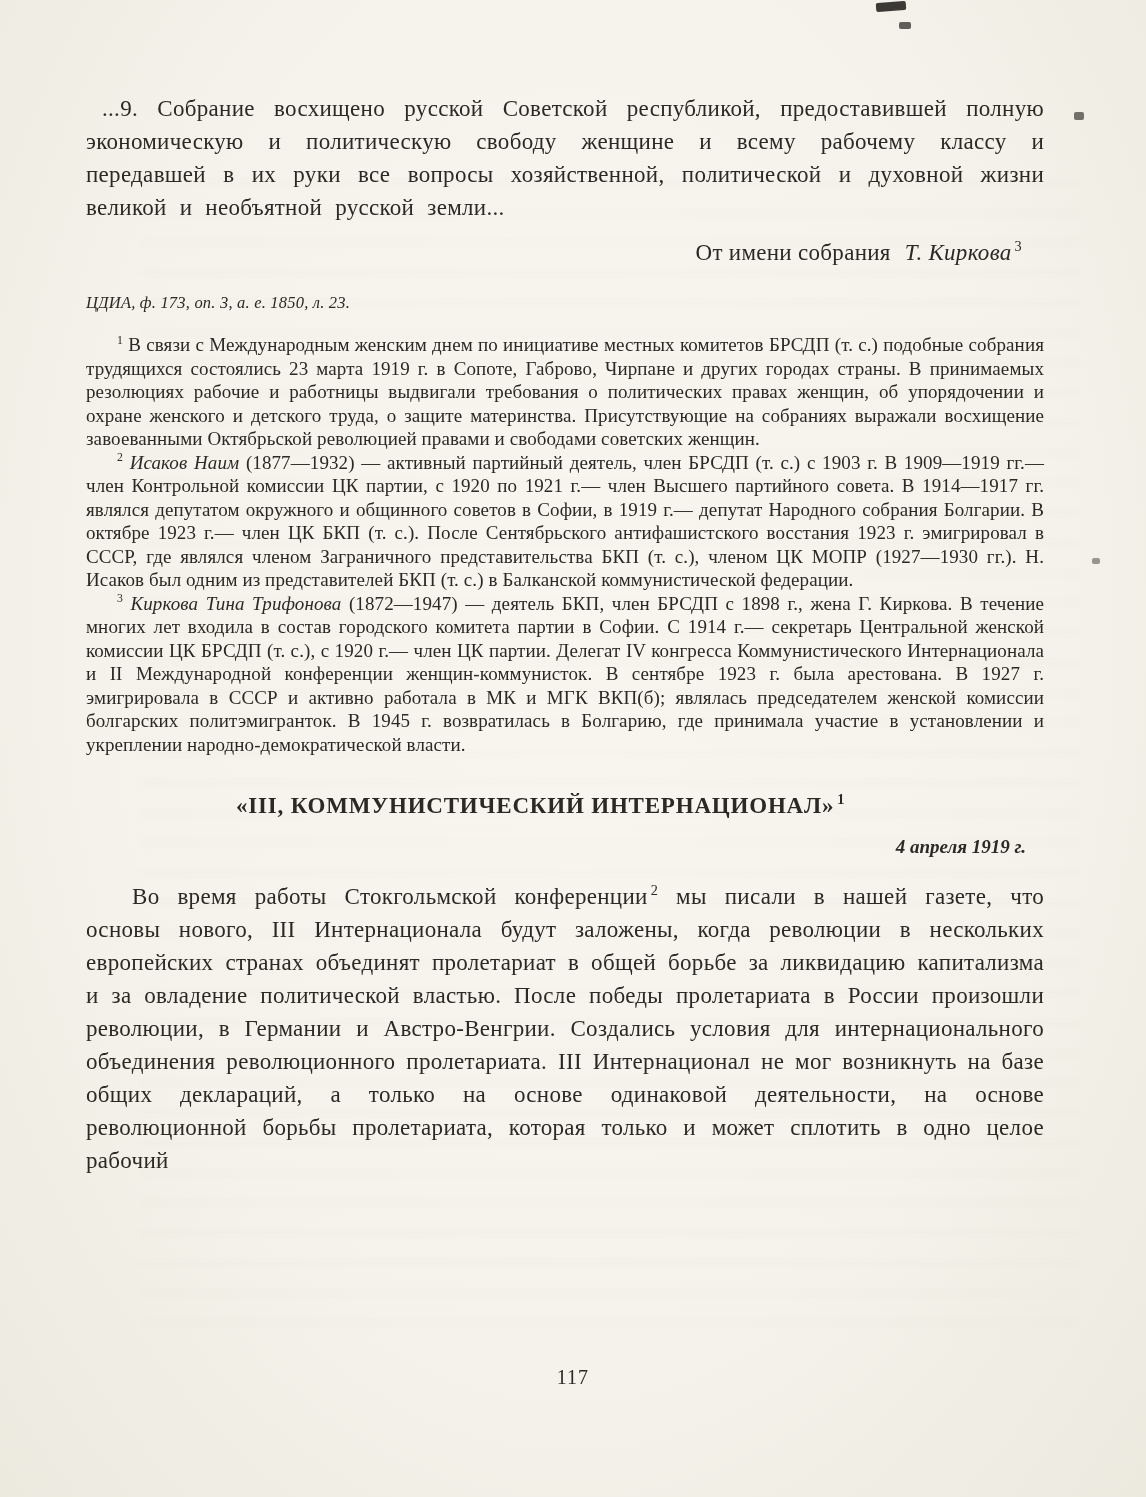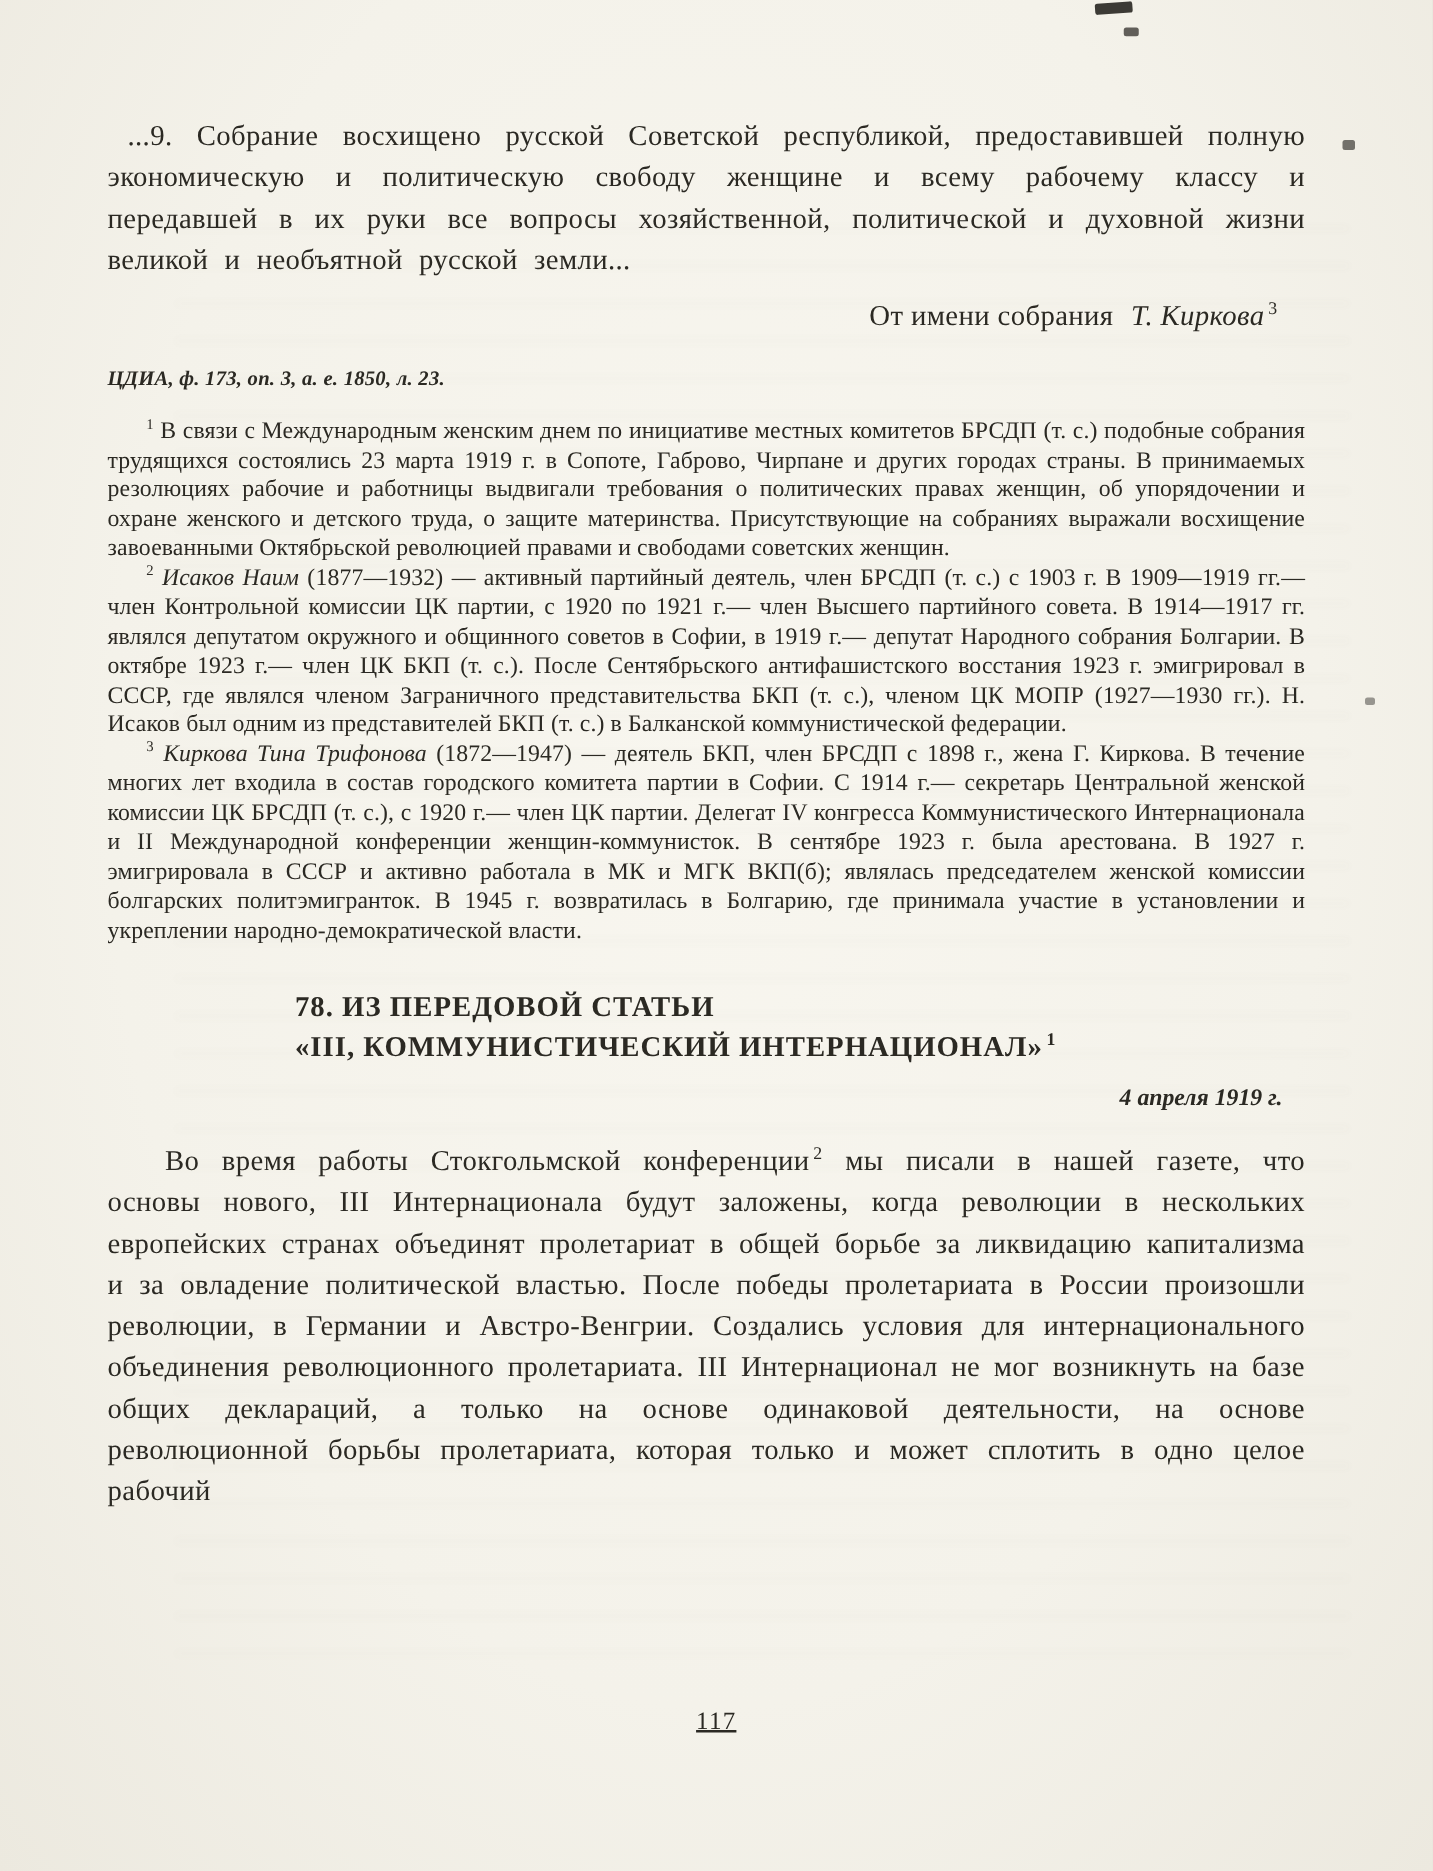--- a/index.html
+++ b/index.html
@@ -51,21 +51,21 @@
     margin-top: 16px;
     letter-spacing: 0.3px;
   }
   .sig-name { font-style: italic; margin-left: 14px; }
 
   .source {
     margin-top: 26px;
     font-style: italic;
     font-size: 16.5px;
     line-height: 21px;
-    font-weight: bold;
+    font-weight: normal;
     letter-spacing: 0.2px;
   }
   .source-type { margin-left: 132px; }
 
   .footnotes { margin-top: 20px; }
   .footnote {
     font-size: 19px;
     line-height: 23.5px;
     text-align: justify;
     text-indent: 28px;
@@ -93,21 +93,20 @@
     margin-top: 22px;
     word-spacing: 4px;
     text-indent: 46px;
   }
   .page-number {
     position: absolute;
     left: 0; top: 1366px; width: 1146px;
     text-align: center;
     font-size: 20px;
     letter-spacing: 1px;
-    text-decoration: underline;
   }
 </style>
 </head>
 <body>
 
 <div class="page">
   <div class="bleed"></div>
   <div class="artifact a1"></div>
   <div class="artifact a2"></div>
   <div class="artifact a3"></div>
@@ -123,21 +122,20 @@
       <div>ЦДИА, ф. 173, оп. 3, а. е. 1850, л. 23.</div>
     </div>
 
     <div class="footnotes">
       <p class="footnote"><sup>1</sup><span class="fn-lead"></span><span> В связи с Международным женским днем по инициативе местных комитетов БРСДП (т. с.) подобные собрания трудящихся состоялись 23 марта 1919 г. в Сопоте, Габрово, Чирпане и других городах страны. В принимаемых резолюциях рабочие и работницы выдвигали требования о политических правах женщин, об упорядочении и охране женского и детского труда, о защите материнства. Присутствующие на собраниях выражали восхищение завоеванными Октябрьской революцией правами и свободами советских женщин.</span></p>
       <p class="footnote"><sup>2</sup><span class="fn-lead"> Исаков Наим</span><span> (1877—1932) — активный партийный деятель, член БРСДП (т. с.) с 1903 г. В 1909—1919 гг.— член Контрольной комиссии ЦК партии, с 1920 по 1921 г.— член Высшего партийного совета. В 1914—1917 гг. являлся депутатом окружного и общинного советов в Софии, в 1919 г.— депутат Народного собрания Болгарии. В октябре 1923 г.— член ЦК БКП (т. с.). После Сентябрьского антифашистского восстания 1923 г. эмигрировал в СССР, где являлся членом Заграничного представительства БКП (т. с.), членом ЦК МОПР (1927—1930 гг.). Н. Исаков был одним из представителей БКП (т. с.) в Балканской коммунистической федерации.</span></p>
       <p class="footnote"><sup>3</sup><span class="fn-lead"> Киркова Тина Трифонова</span><span> (1872—1947) — деятель БКП, член БРСДП с 1898 г., жена Г. Киркова. В течение многих лет входила в состав городского комитета партии в Софии. С 1914 г.— секретарь Центральной женской комиссии ЦК БРСДП (т. с.), с 1920 г.— член ЦК партии. Делегат IV конгресса Коммунистического Интернационала и II Международной конференции женщин-коммунисток. В сентябре 1923 г. была арестована. В 1927 г. эмигрировала в СССР и активно работала в МК и МГК ВКП(б); являлась председателем женской комиссии болгарских политэмигранток. В 1945 г. возвратилась в Болгарию, где принимала участие в установлении и укреплении народно-демократической власти.</span></p>
     </div>
 
     <div class="heading">
-      <div>78. ИЗ ПЕРЕДОВОЙ СТАТЬИ</div>
       <div><span>«III, КОММУНИСТИЧЕСКИЙ ИНТЕРНАЦИОНАЛ»</span><sup>1</sup></div>
     </div>
 
     <p class="date">4 апреля 1919 г.</p>
 
     <p class="doc-body main-par"><span>Во время работы Стокгольмской конференции</span><sup>2</sup><span> мы писали в нашей газете, что основы нового, III Интернационала будут заложены, когда революции в нескольких европейских странах объединят пролетариат в общей борьбе за ликвидацию капитализма и за овладение политической властью. После победы пролетариата в России произошли революции, в Германии и Австро-Венгрии. Создались условия для интернационального объединения революционного пролетариата. III Интернационал не мог возникнуть на базе общих деклараций, а только на основе одинаковой деятельности, на основе революционной борьбы пролетариата, которая только и может сплотить в одно целое рабочий</span></p>
 
   </div>
 
   <div class="page-number">117</div>

